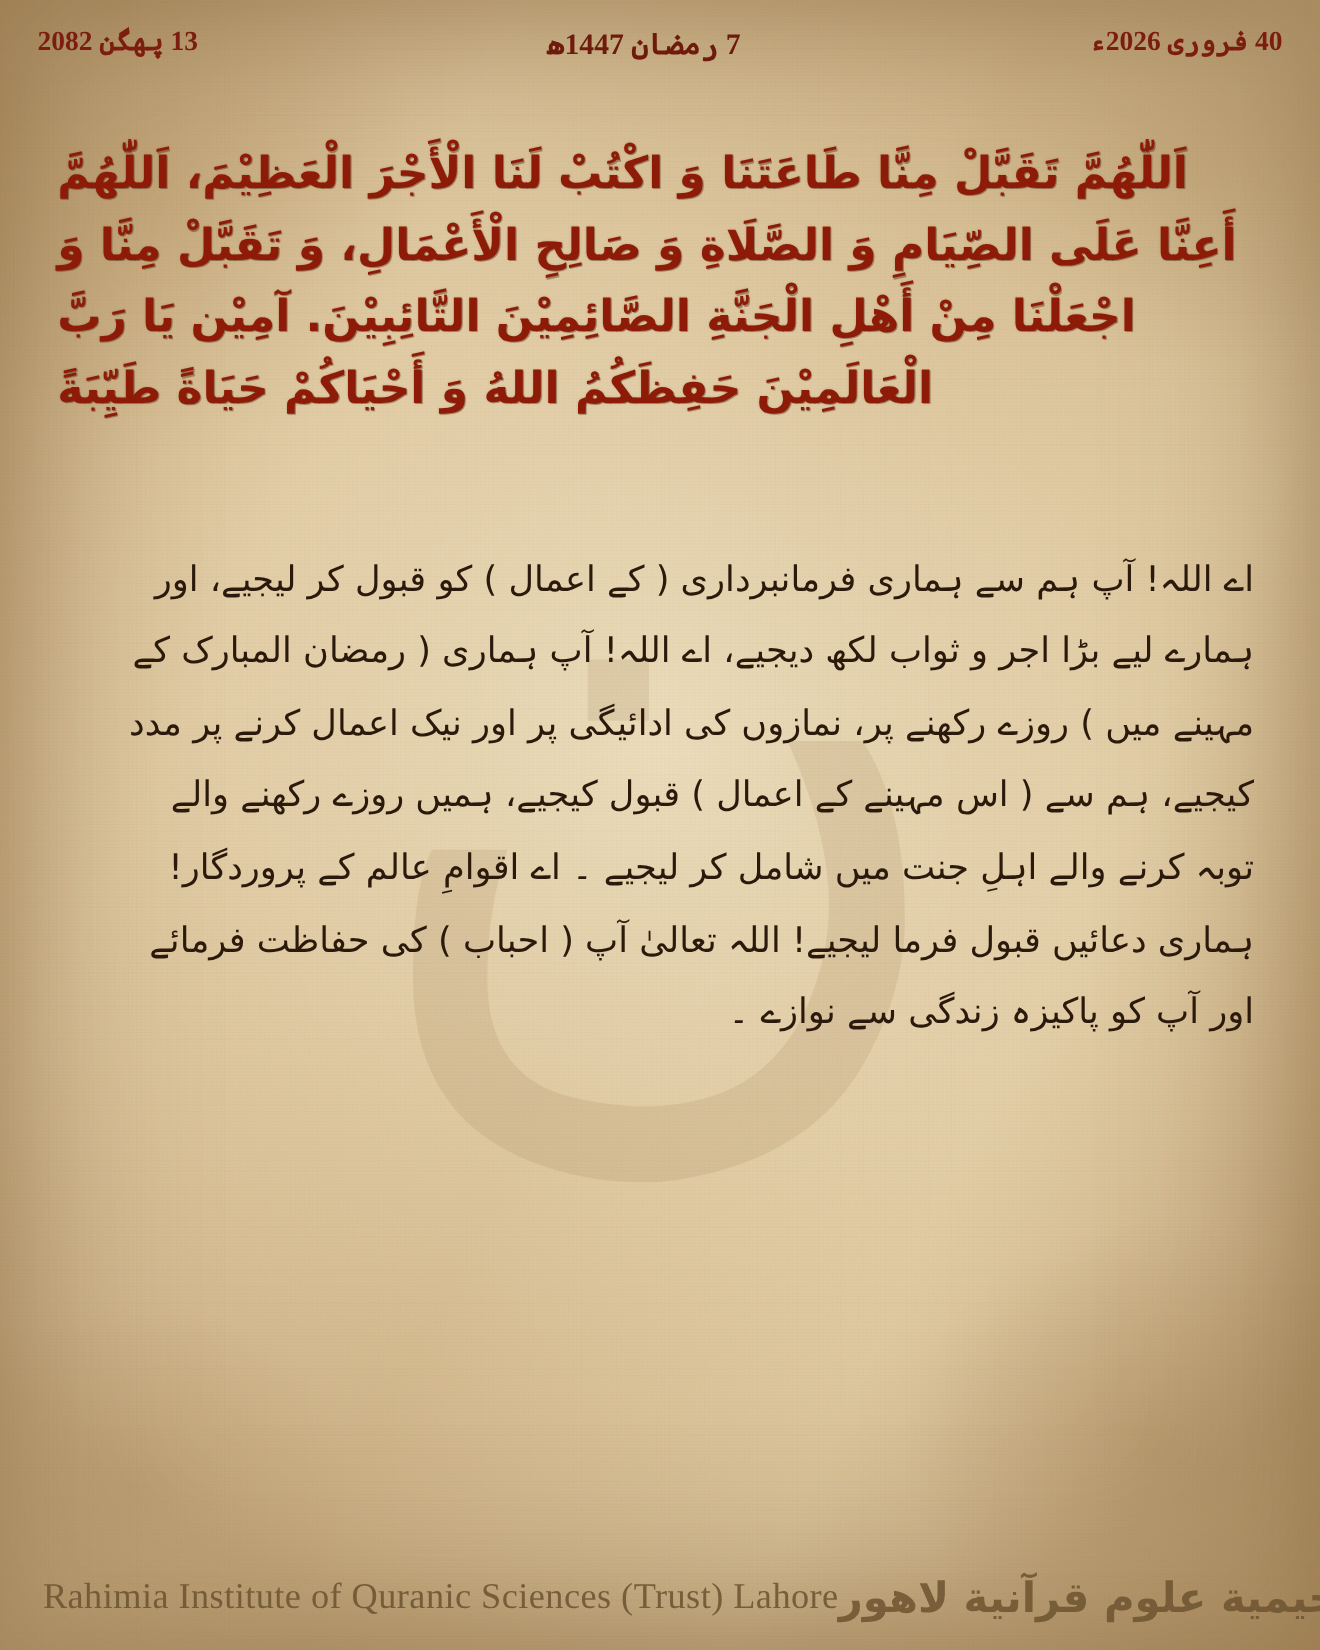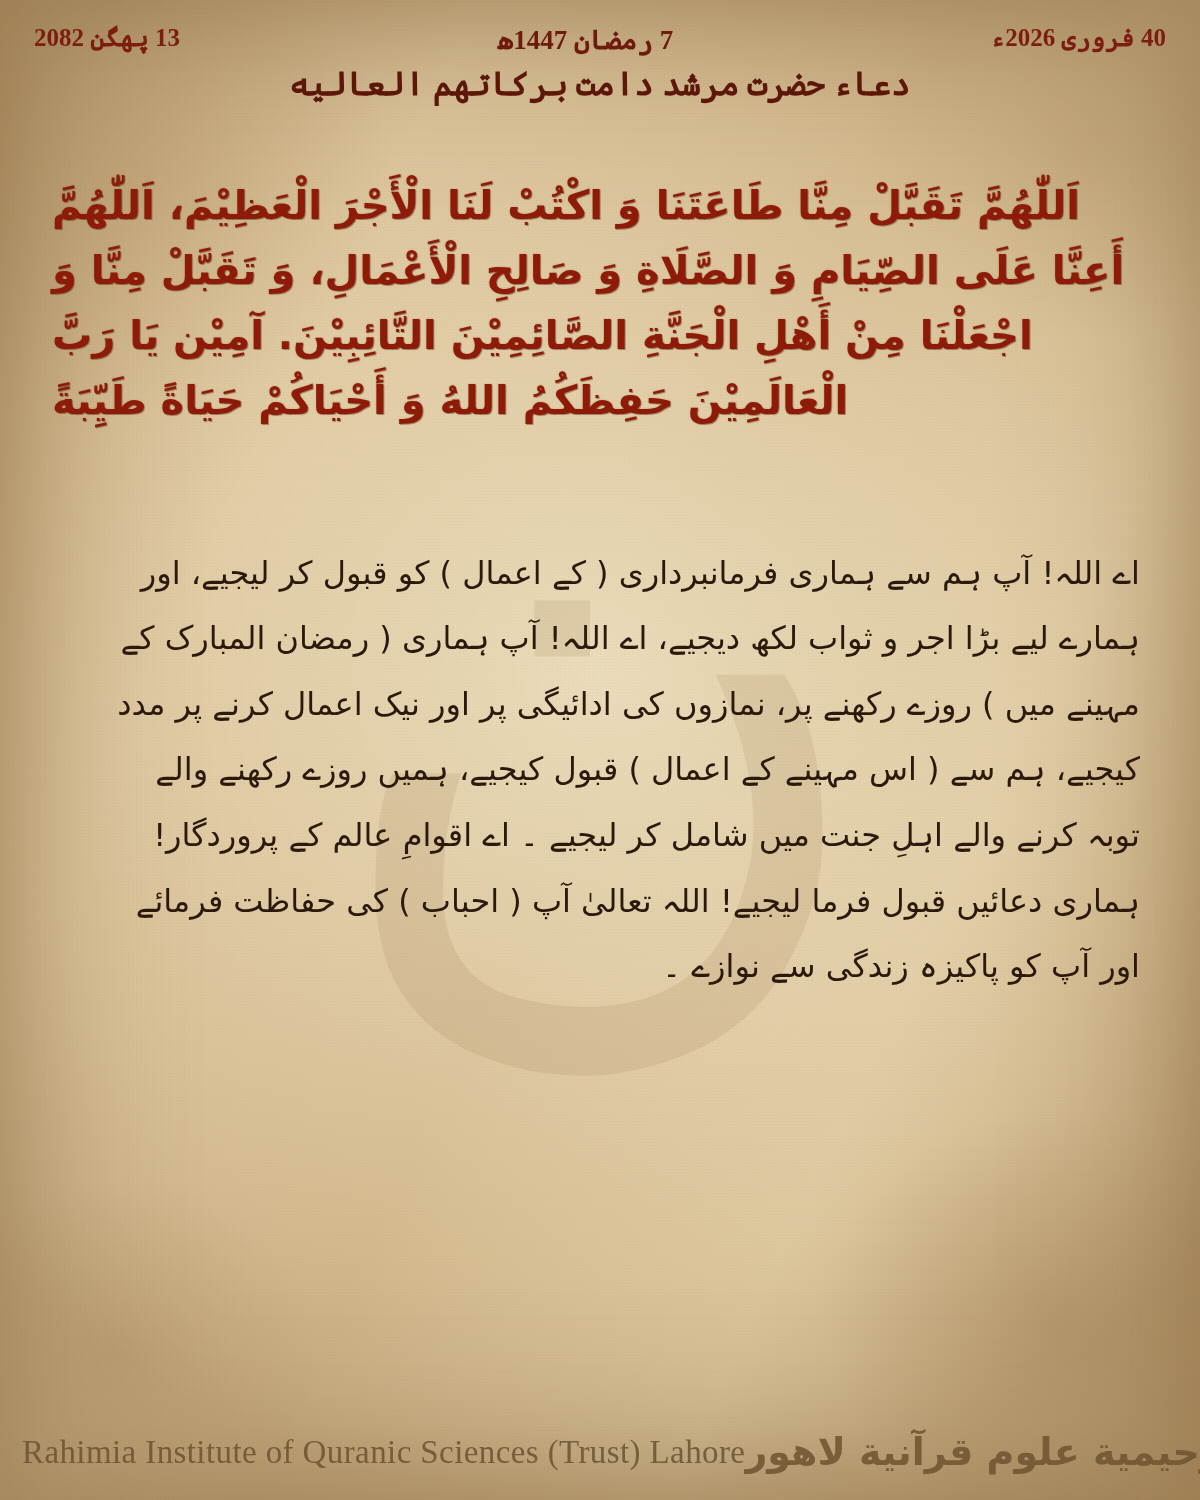--- a/index.html
+++ b/index.html
@@ -132,21 +132,21 @@
 
   
   .footer {
     position: absolute;
     left: 0;
     right: 0;
     bottom: 26px;
     display: flex;
     align-items: center;
     justify-content: space-between;
-    padding: 0 22px;
+    padding: 0 39px;
   }
   .footer-en {
     font-family: "Liberation Serif", serif;
     font-size: 33px;
     font-weight: 400;
     color: #6d5533;
     opacity: 0.88;
     letter-spacing: 0.4px;
     white-space: nowrap;
   }
@@ -168,21 +168,20 @@
   <div class="watermark">ن</div>
   <div class="grain"></div>
   <div class="vignette"></div>
 
   <div class="top-row">
     <div class="date-side">40 فروری 2026ء</div>
     <div class="date-center">7 رمضان 1447ھ</div>
     <div class="date-side">13 پھگن 2082</div>
   </div>
 
-  <div class="title">دعاء حضرت مرشد دامت بركاتهم العاليه</div>
 
   <div class="arabic">اَللّٰهُمَّ تَقَبَّلْ مِنَّا طَاعَتَنَا وَ اكْتُبْ لَنَا الْأَجْرَ الْعَظِيْمَ، اَللّٰهُمَّ أَعِنَّا عَلَى الصِّيَامِ وَ الصَّلَاةِ وَ صَالِحِ الْأَعْمَالِ، وَ تَقَبَّلْ مِنَّا وَ اجْعَلْنَا مِنْ أَهْلِ الْجَنَّةِ الصَّائِمِيْنَ التَّائِبِيْنَ. آمِيْن يَا رَبَّ الْعَالَمِيْنَ حَفِظَكُمُ اللهُ وَ أَحْيَاكُمْ حَيَاةً طَيِّبَةً</div>
 
   <div class="urdu">اے اللہ! آپ ہم سے ہماری فرمانبرداری ( کے اعمال ) کو قبول کر لیجیے، اور ہمارے لیے بڑا اجر و ثواب لکھ دیجیے، اے اللہ! آپ ہماری ( رمضان المبارک کے مہینے میں ) روزے رکھنے پر، نمازوں کی ادائیگی پر اور نیک اعمال کرنے پر مدد کیجیے، ہم سے ( اس مہینے کے اعمال ) قبول کیجیے، ہمیں روزے رکھنے والے توبہ کرنے والے اہلِ جنت میں شامل کر لیجیے ۔ اے اقوامِ عالم کے پروردگار! ہماری دعائیں قبول فرما لیجیے! اللہ تعالیٰ آپ ( احباب ) کی حفاظت فرمائے اور آپ کو پاکیزہ زندگی سے نوازے ۔</div>
 
   <div class="footer">
     <div class="footer-en">Rahimia Institute of Quranic Sciences (Trust) Lahore</div>
     <div class="footer-ar">ادارة رحيمية علوم قرآنية لاهور</div>
   </div>
 

